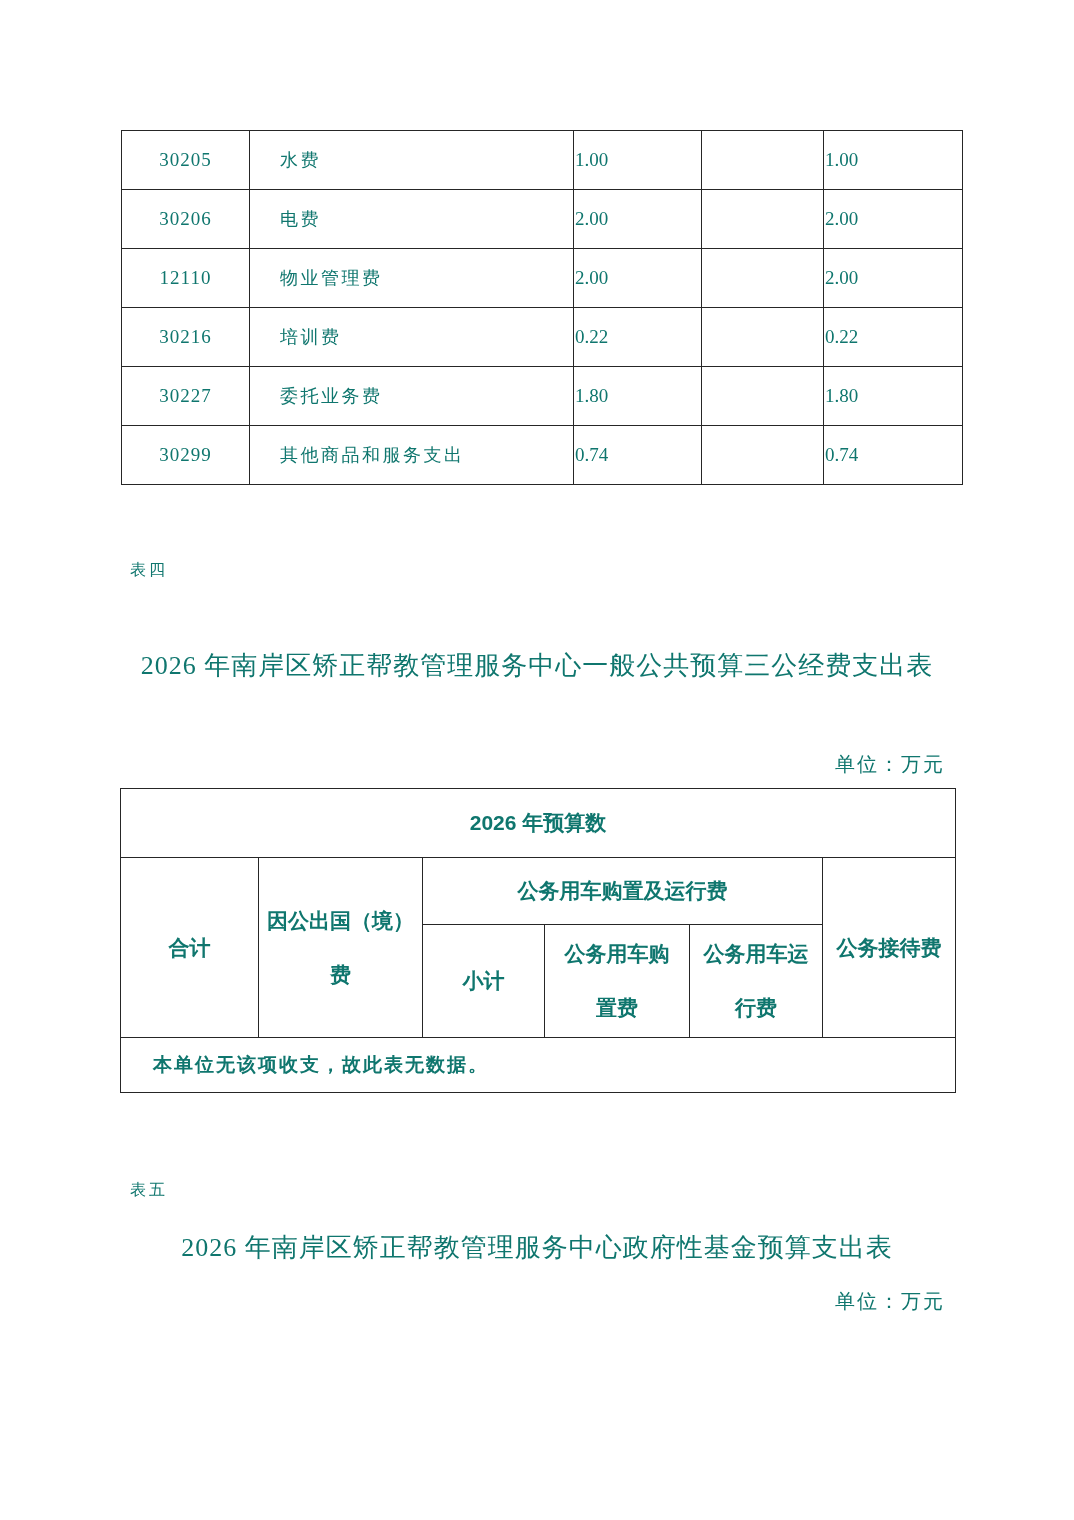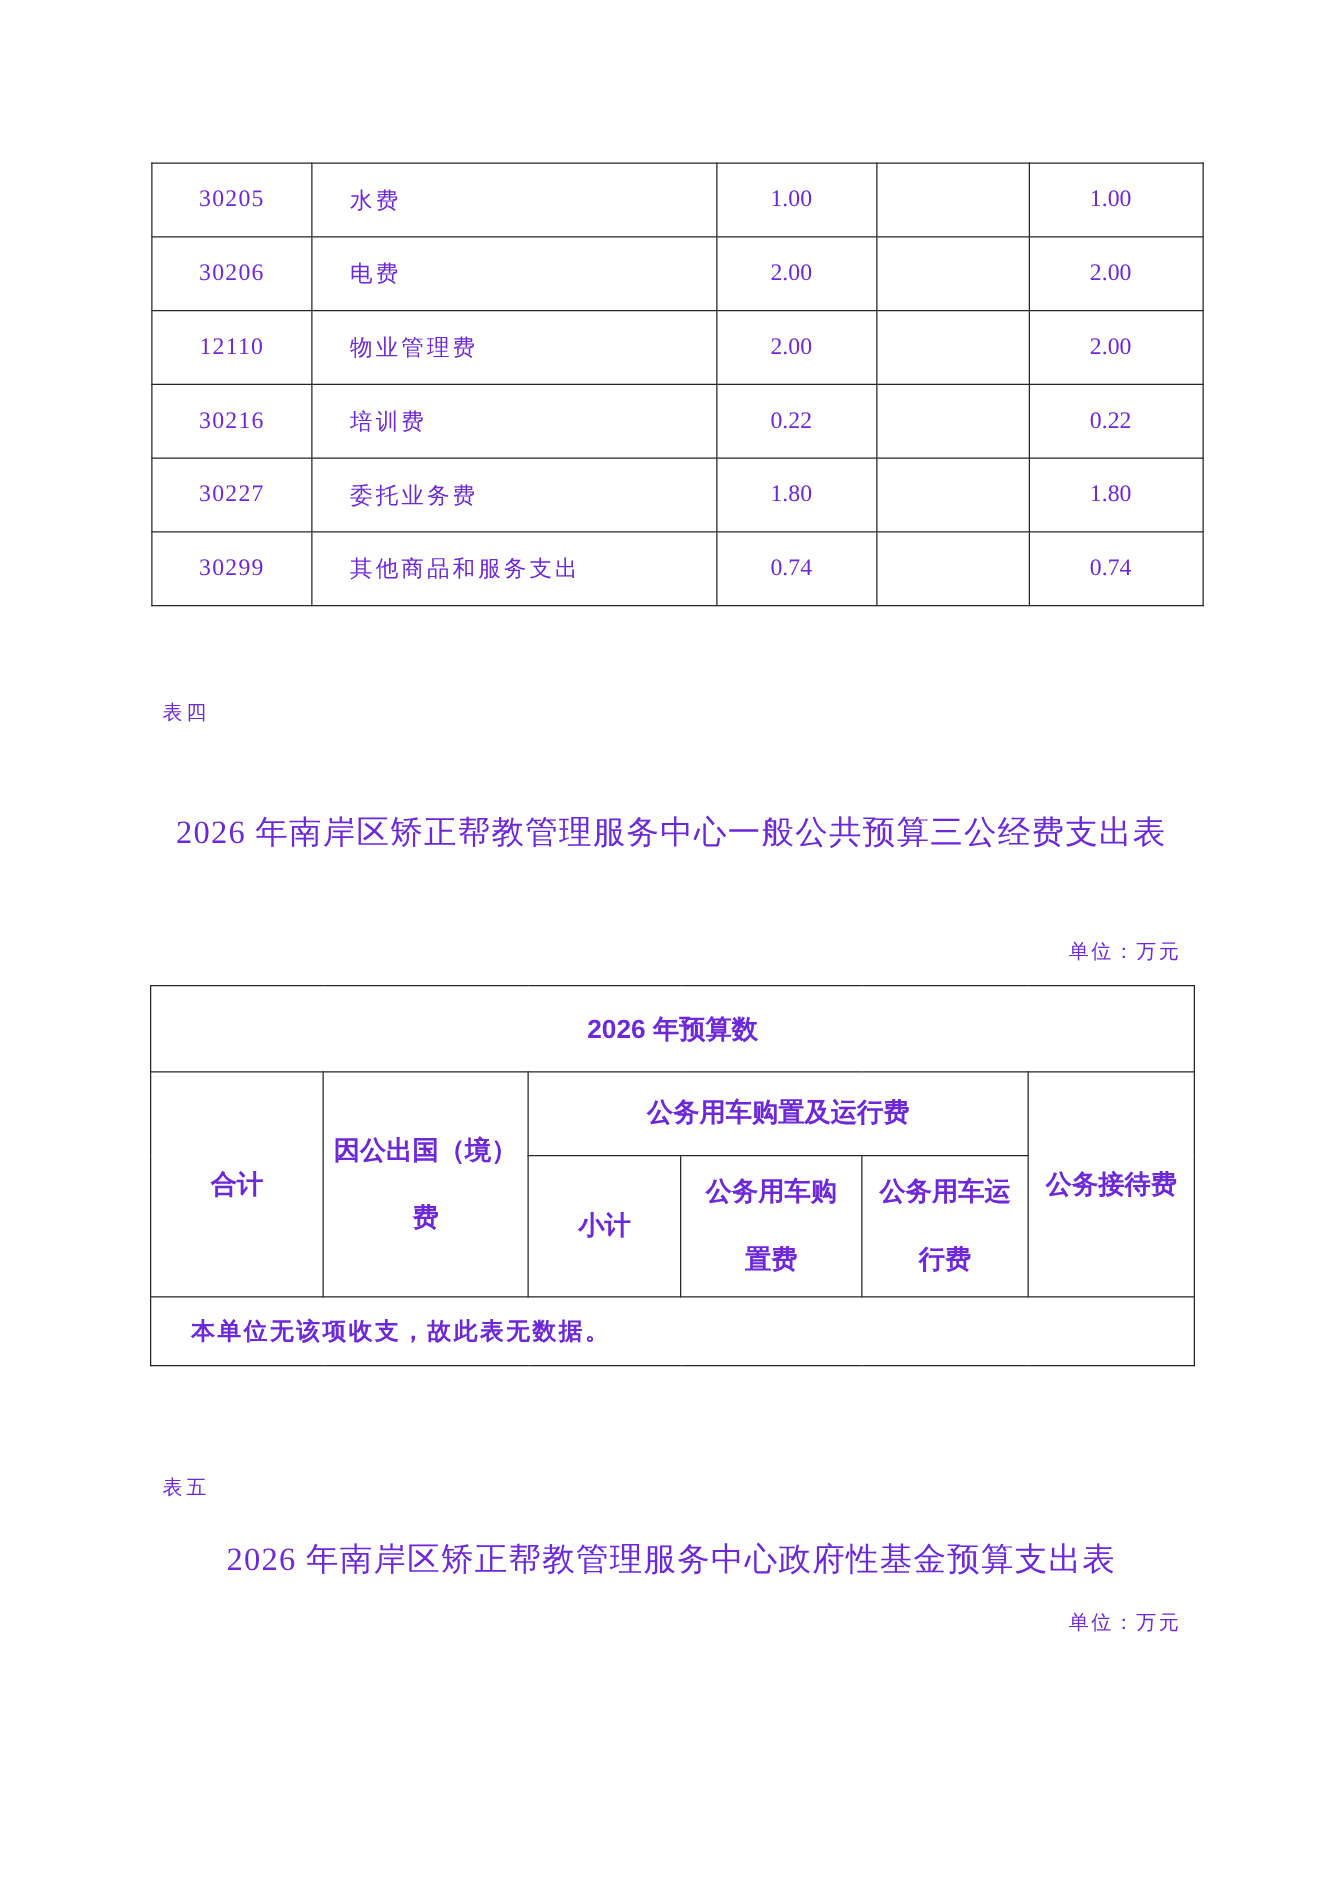--- a/index.html
+++ b/index.html
@@ -2,21 +2,21 @@
 <html><head>
 <meta charset="utf-8">
 <style>
   html, body { margin: 0; padding: 0; background: #888; }
   .page {
     position: relative;
     width: 1074px;
     height: 1520px;
     margin: 0 auto;
     background: #ffffff;
-    color: #6d28d9;
+    color: #0f766e;
     font-family: "Liberation Serif", "DejaVu Serif", serif;
     overflow: hidden;
   }
 
   
   table { border-collapse: collapse; table-layout: fixed; }
   .t1 {
     position: absolute;
     left: 121px;
     top: 130px;
@@ -33,21 +33,21 @@
     font-size: 19px;
     letter-spacing: 1px;
   }
   .t1 .name {
     text-align: left;
     padding-left: 30px;
     font-size: 18px;
     letter-spacing: 2.5px;
   }
   .t1 .val {
-    text-align: center;
+    text-align: left;
     padding-right: 10px;
     font-size: 19px;
   }
 
   
   .tag {
     position: absolute;
     left: 130px;
     font-size: 16px;
     letter-spacing: 3px;
@@ -63,21 +63,21 @@
     font-size: 26px;
     font-weight: normal;
     letter-spacing: 1px;
   }
   .title4 { top: 648px; }
   .title5 { top: 1230px; }
 
   .unit {
     position: absolute;
     right: 129px;
-    font-size: 16px;
+    font-size: 20px;
     letter-spacing: 2px;
     text-align: right;
   }
   .unit4 { top: 751px; }
   .unit5 { top: 1288px; }
 
   
   .t2 {
     position: absolute;
     left: 120px;

